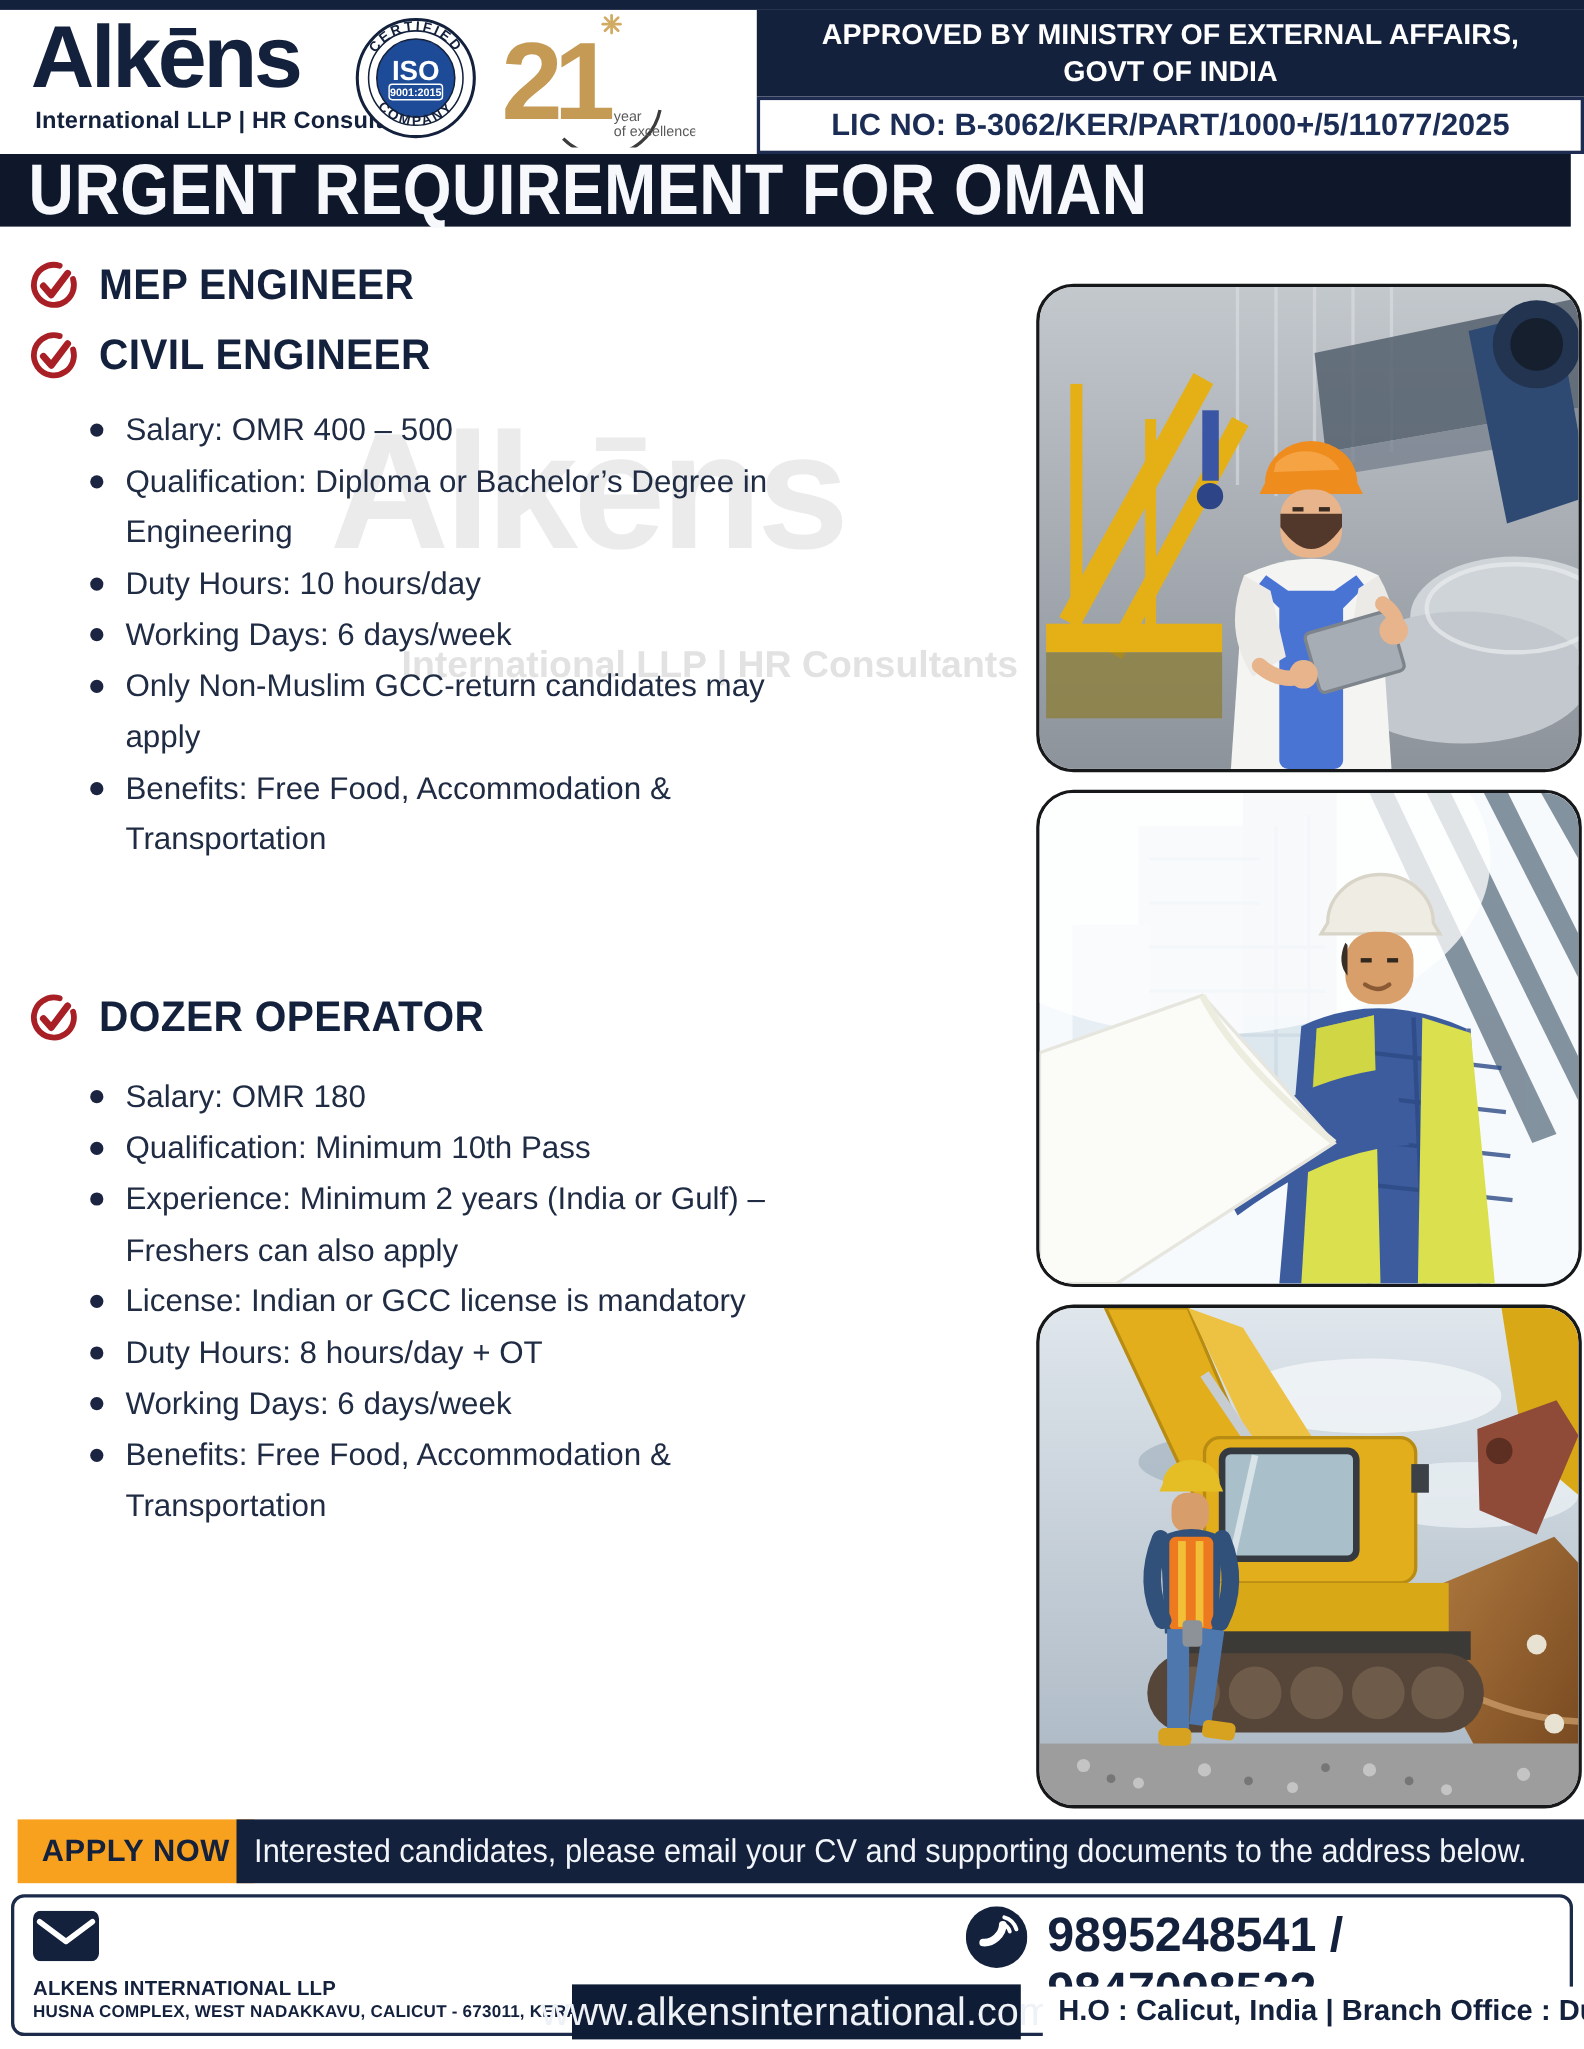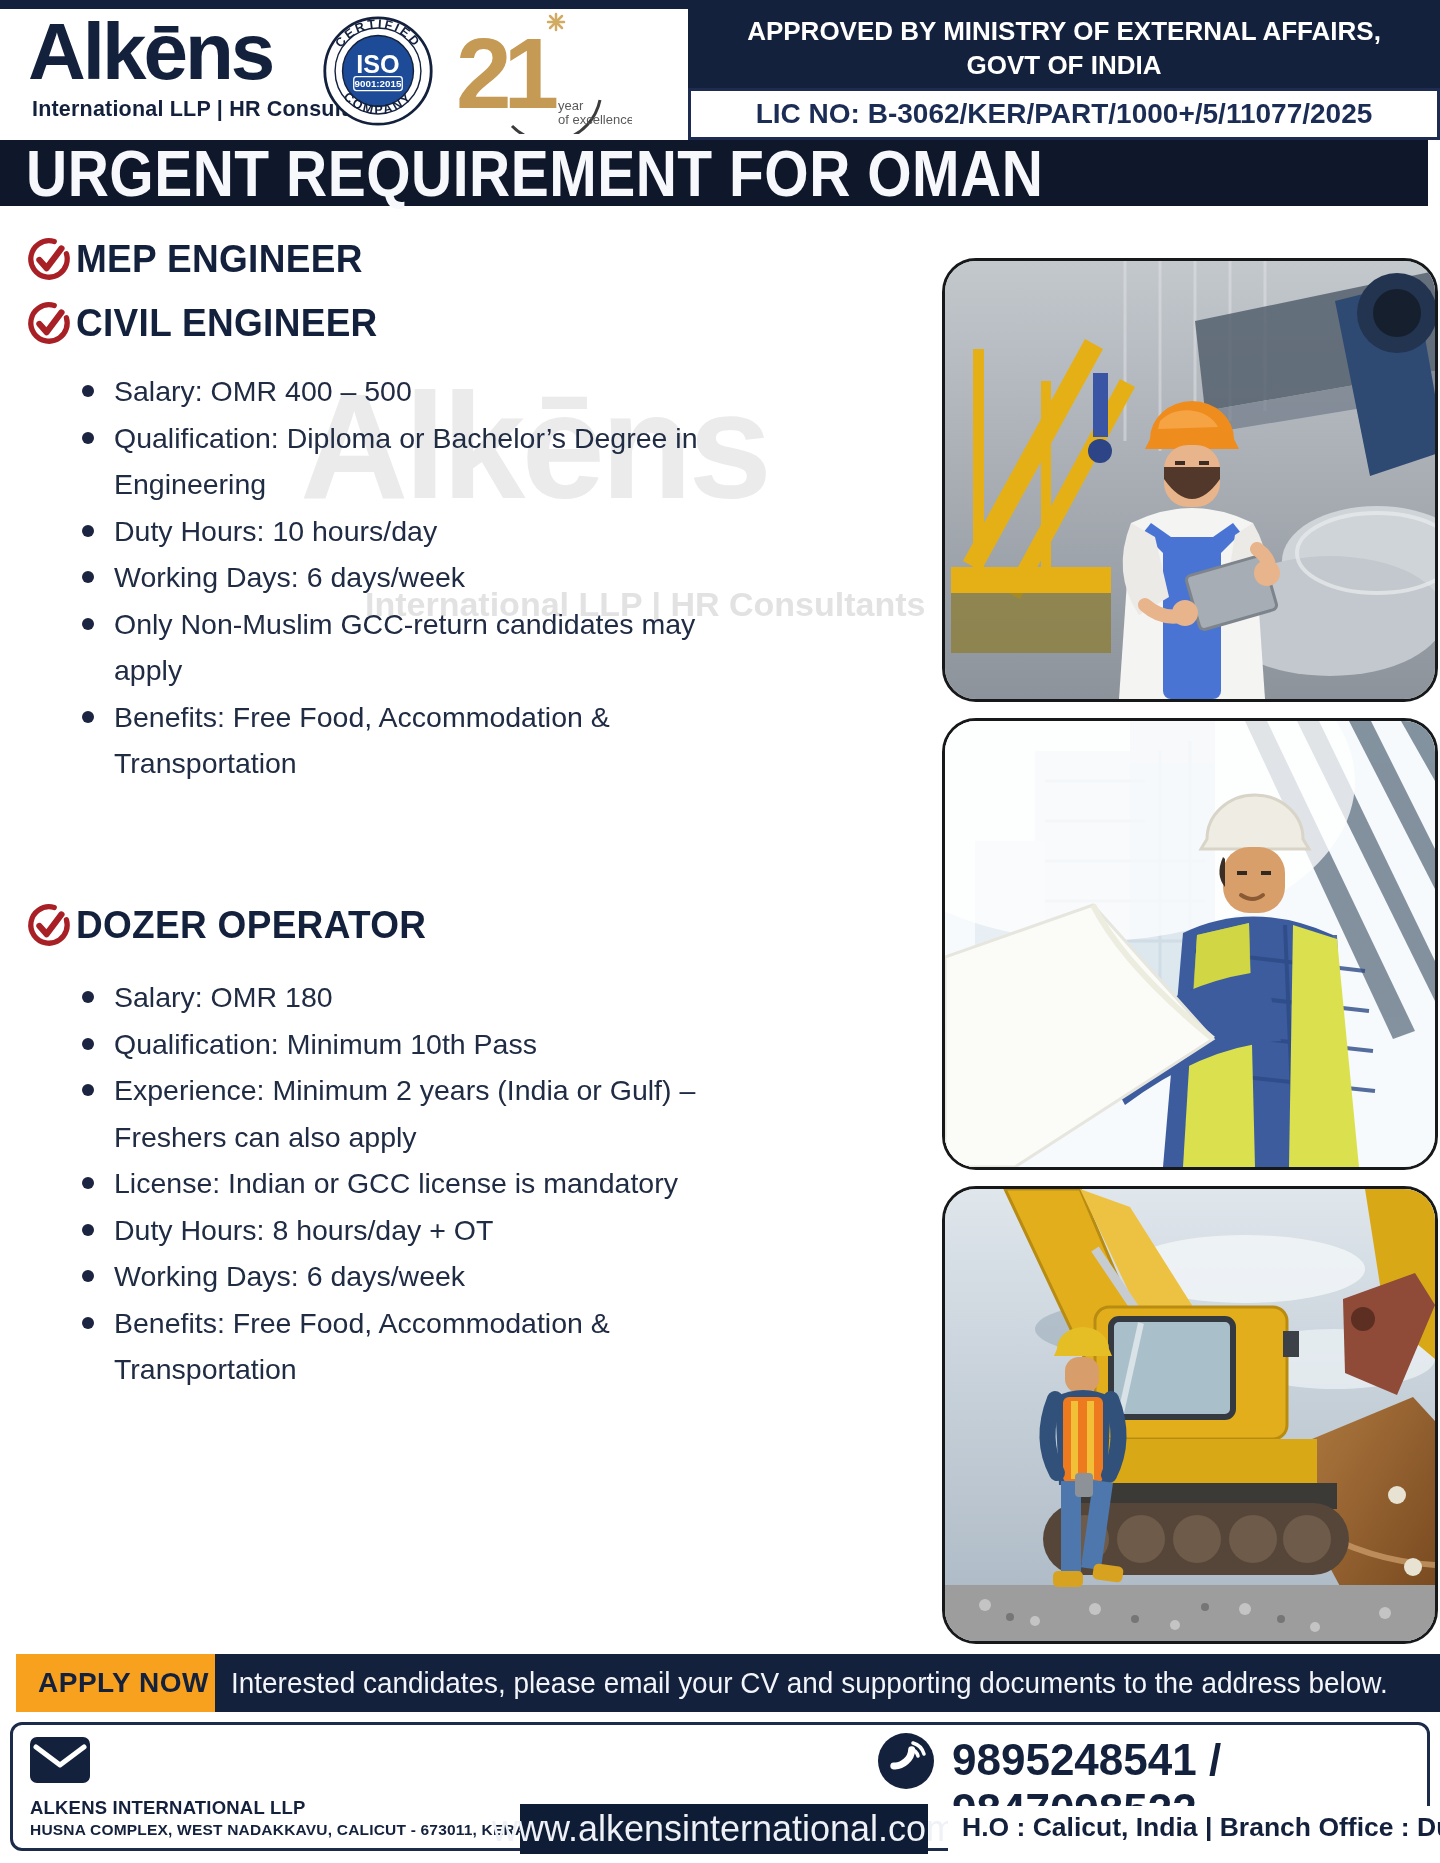--- a/index.html
+++ b/index.html
@@ -22,21 +22,21 @@
   
   .banner{left:0;top:140px;width:1428px;height:66px;background:#0f172a;display:flex;align-items:center;}
   .banner span{display:inline-block;margin-left:26px;color:#f6f8fb;font-size:57px;font-weight:bold;
     letter-spacing:.5px;transform:scale(1,1.14);transform-origin:left center;white-space:nowrap;}
 
   
   .wm-name{left:300px;top:360px;font-size:150px;font-weight:bold;color:#ebebeb;letter-spacing:-4px;z-index:0;}
   .wm-tag{left:365px;top:585px;font-size:34px;font-weight:bold;color:#e2e2e2;z-index:0;}
 
   
-  .job-head{left:26px;display:flex;align-items:center;gap:4px;z-index:2;}
+  .job-head{left:26px;display:flex;align-items:center;gap:18px;z-index:2;}
   .job-head .chk{width:46px;height:46px;flex:0 0 auto;}
   .job-head .jt{font-size:37px;font-weight:bold;color:#14213d;letter-spacing:.3px;transform:scale(1,1.05);transform-origin:left center;white-space:nowrap;}
   ul.bullets{left:60px;width:680px;margin:16px;padding:0;list-style:none;z-index:2;}
   ul.bullets li{position:relative;padding-left:38px;font-size:28.5px;line-height:46.5px;color:#202c44;}
   ul.bullets li::before{content:"";position:absolute;left:6px;top:17px;width:12px;height:12px;border-radius:50%;background:#1b2440;}
 
   
   .photo{left:942px;width:490px;border:3px solid #17181a;border-radius:34px;overflow:hidden;background:#dfe3e7;z-index:3;}
   .photo svg{display:block;width:100%;height:100%;}
   .p1{top:258px;height:438px;}

